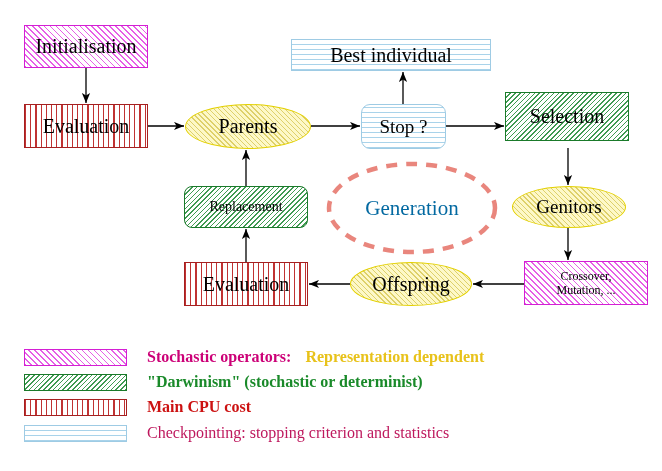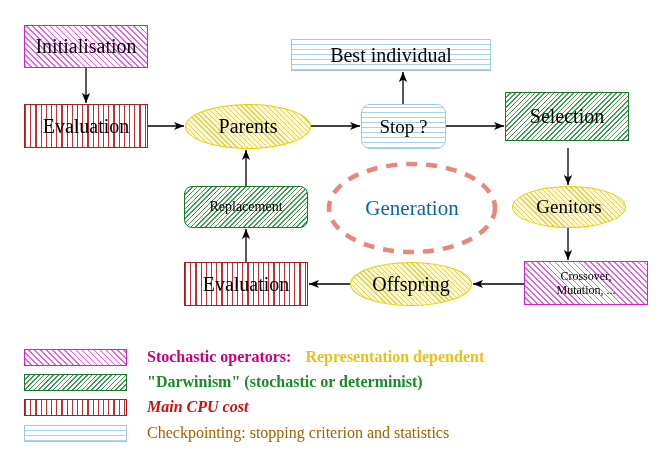--- a/index.html
+++ b/index.html
@@ -87,22 +87,22 @@
   #lg-row-0{top:10px;}
   #lg-row-1{top:35px;}
   #lg-row-2{top:60px;}
   #lg-row-3{top:86px;}
   .swatch{width:103px;height:17px;box-sizing:border-box;flex:0 0 auto;}
   .legend-text{margin-left:20px;white-space:nowrap;font-size:16px;font-weight:bold;}
   .legend-text.thin{font-weight:normal;}
   .lt-a{color:#cc0077;}
   .lt-a2{color:#e8c21a;margin-left:14px;}
   .lt-b{color:#1a8a2a;}
-  .lt-c{color:#cc1111;font-style:italic;}
-  .lt-d{color:#a16207;}
+  .lt-c{color:#cc1111;}
+  .lt-d{color:#be185d;}
 </style>
 </head>
 <body>
 
 <div id="stage">
 
   <svg id="svg-layer" viewBox="0 0 662 471" xmlns="http://www.w3.org/2000/svg">
     <defs>
       <marker id="ah" markerWidth="11" markerHeight="9" refX="10" refY="4.5" orient="auto" markerUnits="userSpaceOnUse">
         <path d="M0,0.4 L10,4.5 L0,8.6 L2.6,4.5 Z" fill="#000000"></path>

